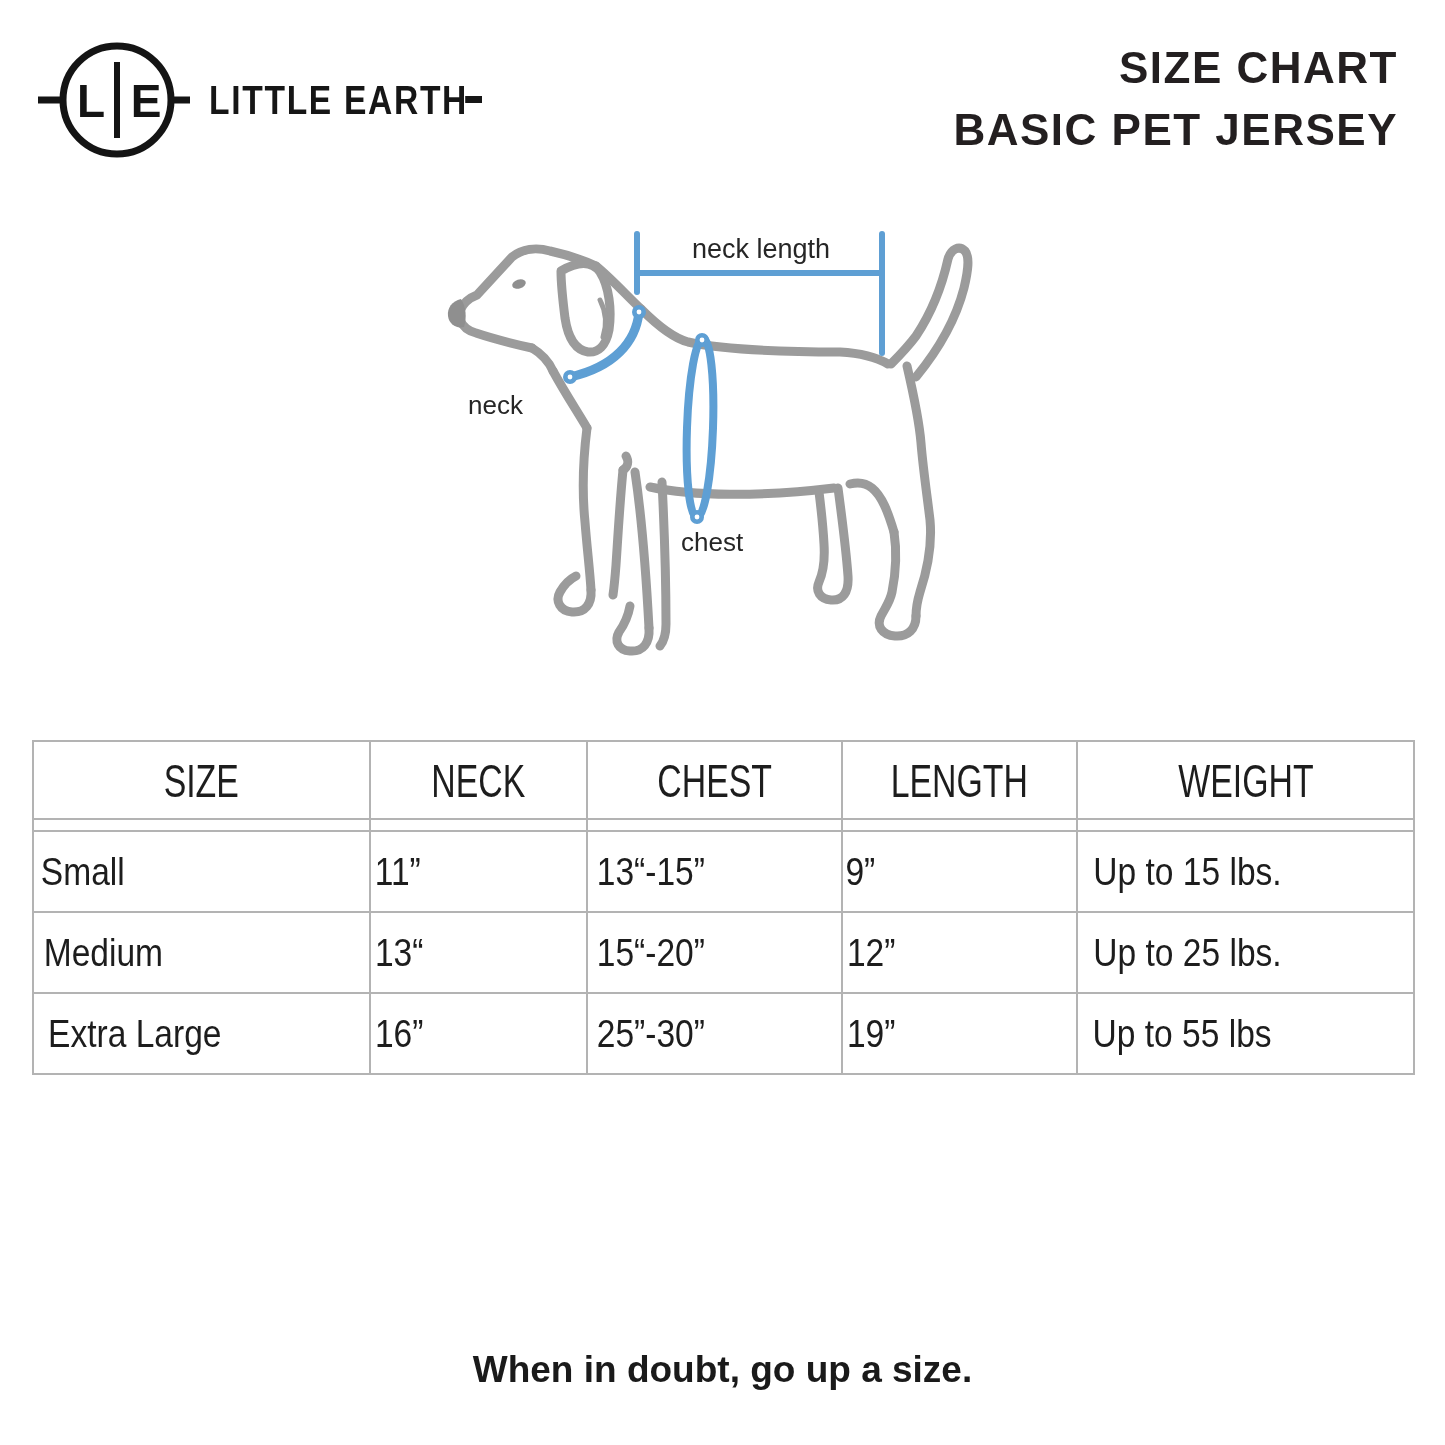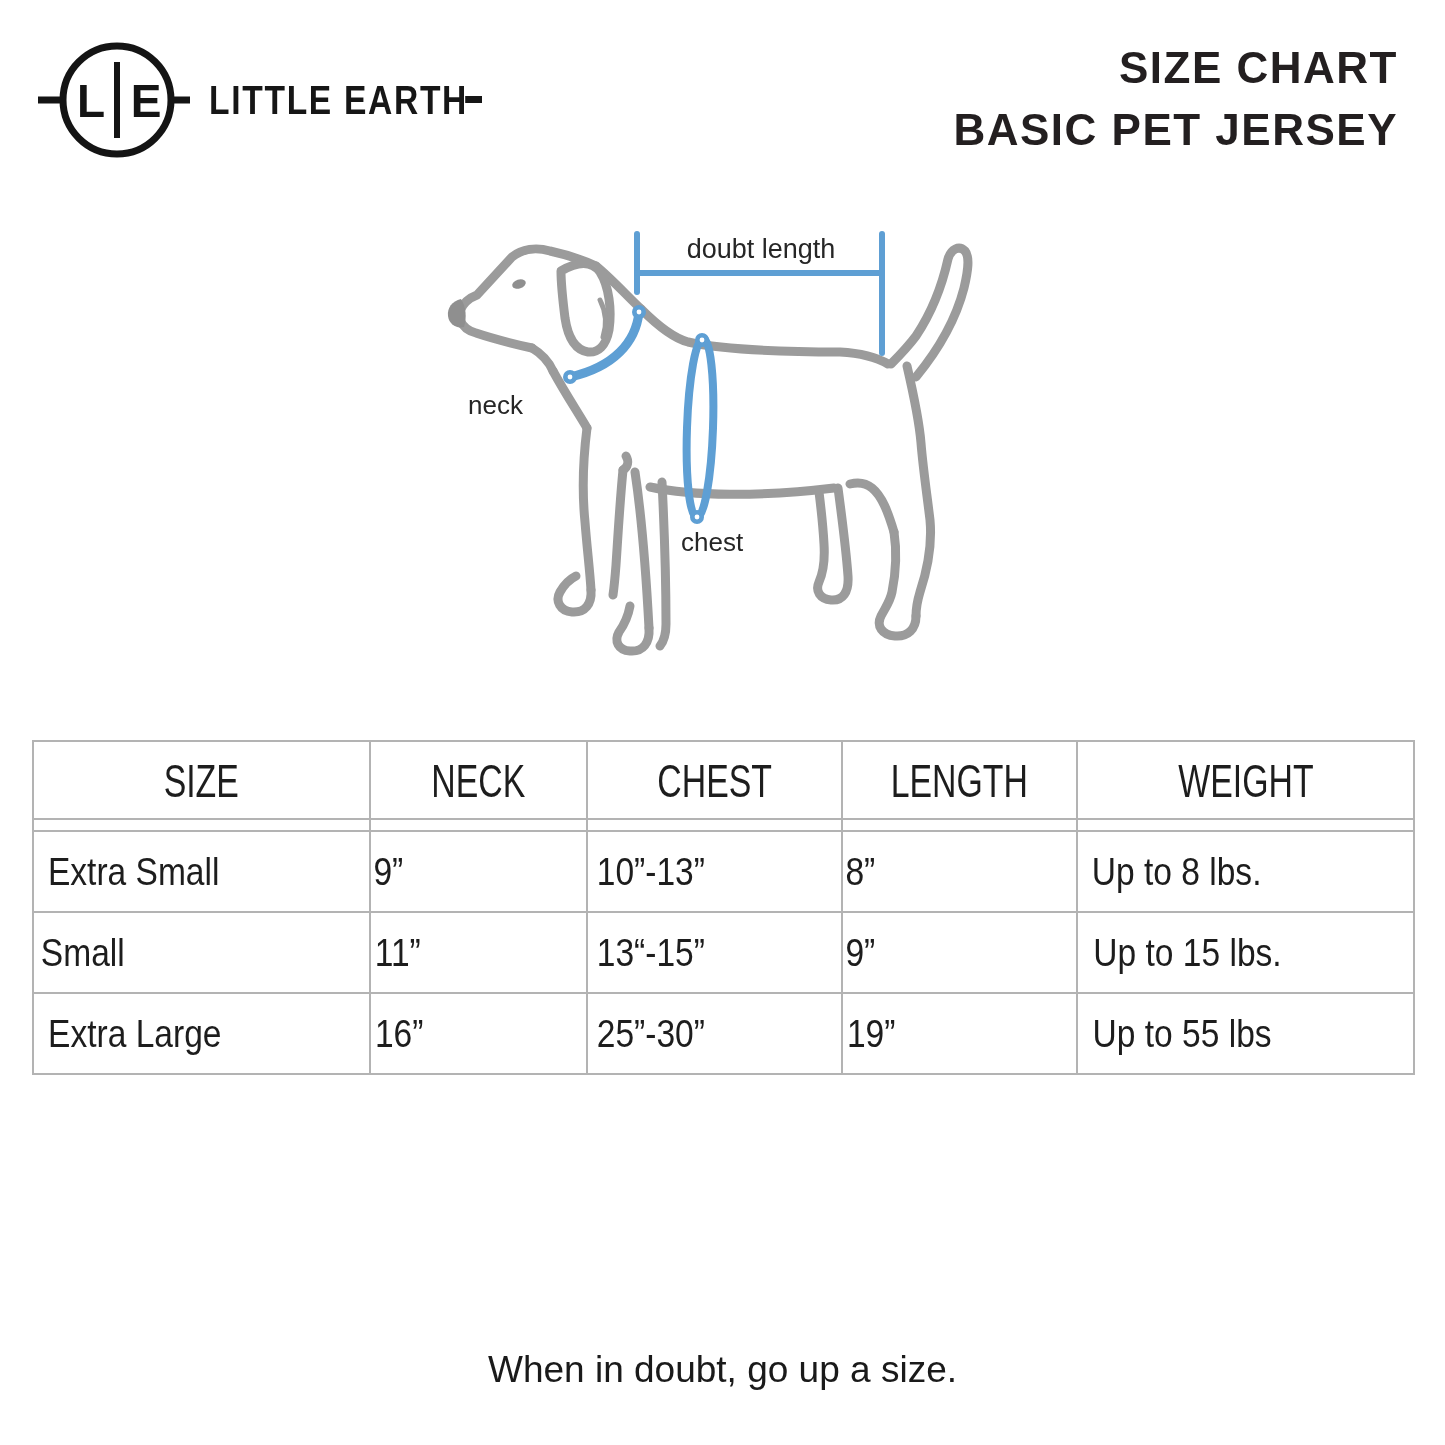--- a/index.html
+++ b/index.html
@@ -34,21 +34,21 @@
   }
   .size-table thead tr{height:78px;}
   .size-table tr.spacer{height:12px;}
   .size-table tbody tr.datarow{height:81px;}
   .cond{display:inline-block;transform:scaleX(0.72);transform-origin:50% 50%;
         font-size:47px;font-weight:normal;color:#1d1d1d;white-space:nowrap;}
   .cell{display:inline-block;transform:scaleX(0.86);transform-origin:50% 50%;
         font-size:39px;color:#1d1d1d;white-space:nowrap;}
   
   .note{position:absolute;left:0;top:1349px;width:100%;text-align:center;
-        font-size:37px;font-weight:normal;color:#1a1a1a;}
+        font-size:37px;font-weight:bold;color:#1a1a1a;}
 </style>
 </head>
 <body>
 
 <div class="logo-wrap">
   <svg width="160" height="124" viewBox="0 0 160 124">
     <circle cx="84" cy="62" r="54" fill="none" stroke="#141414" stroke-width="7"></circle>
     <line x1="5" y1="62" x2="27" y2="62" stroke="#141414" stroke-width="7"></line>
     <line x1="141" y1="62" x2="157" y2="62" stroke="#141414" stroke-width="7"></line>
     <rect x="81" y="24" width="6" height="76" fill="#141414"></rect>
@@ -121,21 +121,21 @@
       <circle cx="267" cy="317" r="7"></circle>
   </g>
   <g fill="#ffffff" stroke="none">
     <circle cx="209" cy="112" r="2.4"></circle>
       <circle cx="140" cy="177" r="2.4"></circle>
     <circle cx="272" cy="140" r="2.4"></circle>
       <circle cx="267" cy="317" r="2.4"></circle>
   </g>
 </svg>
 
-<div class="lbl lbl-bodylength">doubt length</div>
+<div class="lbl lbl-bodylength">neck length</div>
 <div class="lbl lbl-neck">neck</div>
 <div class="lbl lbl-chest">chest</div>
 
 <table class="size-table">
   <colgroup>
     <col style="width:24.4%">
       <col style="width:15.7%">
       <col style="width:18.5%">
     <col style="width:17.0%">
       <col style="width:24.4%">
@@ -151,32 +151,32 @@
     <tr class="spacer">
       <td></td>
         <td></td>
         <td></td>
         <td></td>
         <td></td>
     </tr>
   </thead>
   <tbody>
     <tr class="datarow">
-      <td><span class="cell">Extra Small</span></td>
-      <td><span class="cell">9”</span></td>
-      <td><span class="cell">10”-13”</span></td>
-      <td><span class="cell">8”</span></td>
-      <td><span class="cell">Up to 8 lbs.</span></td>
-    </tr>
-    <tr class="datarow">
       <td><span class="cell">Small</span></td>
       <td><span class="cell">11”</span></td>
       <td><span class="cell">13“-15”</span></td>
       <td><span class="cell">9”</span></td>
       <td><span class="cell">Up to 15 lbs.</span></td>
+    </tr>
+    <tr class="datarow">
+      <td><span class="cell">Medium</span></td>
+      <td><span class="cell">13“</span></td>
+      <td><span class="cell">15“-20”</span></td>
+      <td><span class="cell">12”</span></td>
+      <td><span class="cell">Up to 25 lbs.</span></td>
     </tr>
     <tr class="datarow">
       <td><span class="cell">Extra Large</span></td>
       <td><span class="cell">16”</span></td>
       <td><span class="cell">25”-30”</span></td>
       <td><span class="cell">19”</span></td>
       <td><span class="cell">Up to 55 lbs</span></td>
     </tr>
   </tbody>
 </table>

